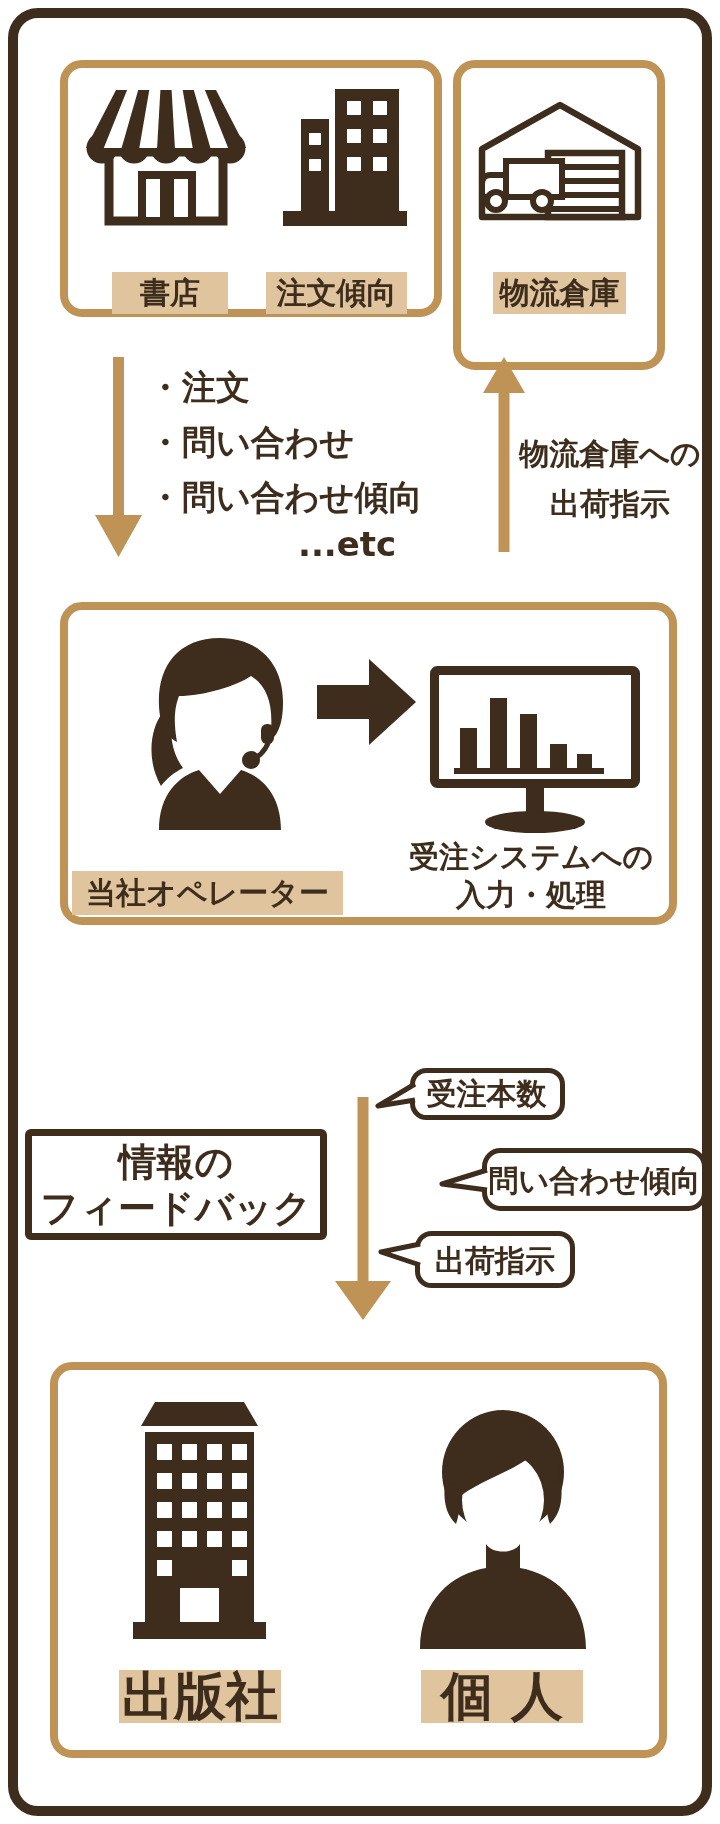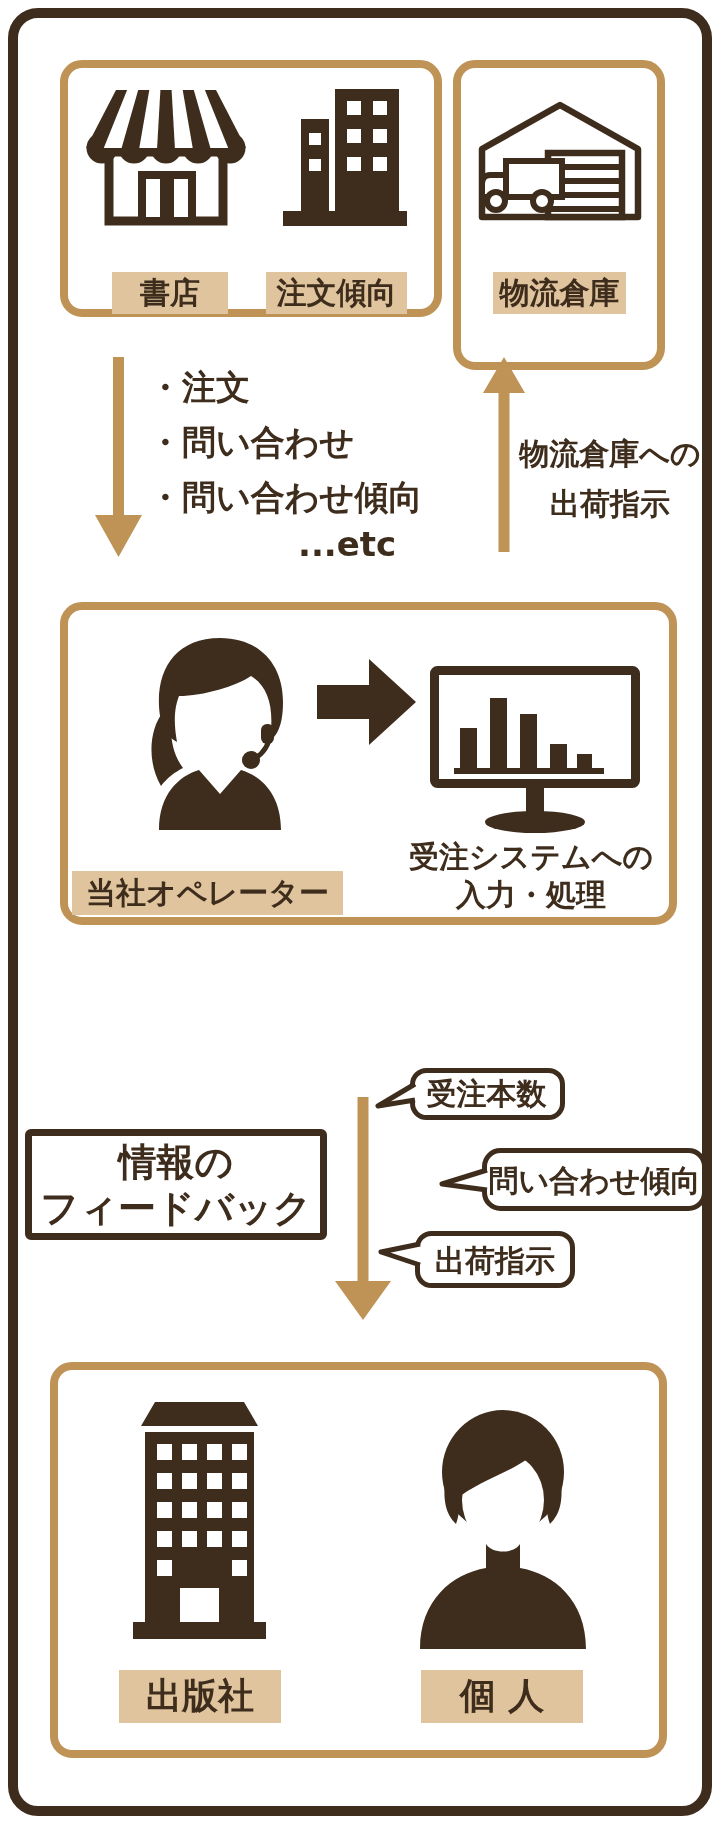--- a/index.html
+++ b/index.html
@@ -4,21 +4,21 @@
 <style>
   html,body{margin:0;padding:0;background:#fff;}
   .page{position:relative;width:720px;height:1824px;background:#fff;overflow:hidden;
         font-family:"DejaVu Sans",sans-serif;color:#3E2D1C;}
   .page-border{position:absolute;inset:8px;border:10px solid #3E2D1C;border-radius:30px;}
   .gold-box{position:absolute;border:8px solid #BE9355;border-radius:22px;background:#fff;box-sizing:border-box;}
   .abs{position:absolute;}
   .tag{position:absolute;background:#DFC49E;display:flex;align-items:center;justify-content:center;
        font-weight:bold;color:#3E2D1C;white-space:nowrap;box-sizing:border-box;}
   .tag-sm{font-size:30px;height:42px;margin-top:28px;}
-  .tag-lg{font-size:36px;height:53px;}
+  .tag-lg{font-size:52px;height:53px;}
   .bullets{position:absolute;left:148px;top:360px;font-size:34px;font-weight:bold;line-height:55px;white-space:nowrap;}
   .etc{position:absolute;left:298px;top:524px;font-size:34px;font-weight:bold;}
   .outbound-text{position:absolute;left:515px;top:429px;width:190px;text-align:center;
                  font-size:30px;font-weight:bold;line-height:50px;}
   .system-text{position:absolute;left:333px;top:228px;width:260px;text-align:center;
                font-size:30px;font-weight:bold;line-height:38px;}
   .company-badge{position:absolute;left:282px;top:965px;width:149px;height:87px;background:#BE9355;
                  color:#fff;font-size:54px;font-weight:bold;display:flex;align-items:center;justify-content:center;
                  white-space:nowrap;}
   .feedback-box{position:absolute;left:25px;top:1129px;width:302px;height:111px;border:7px solid #3E2D1C;

